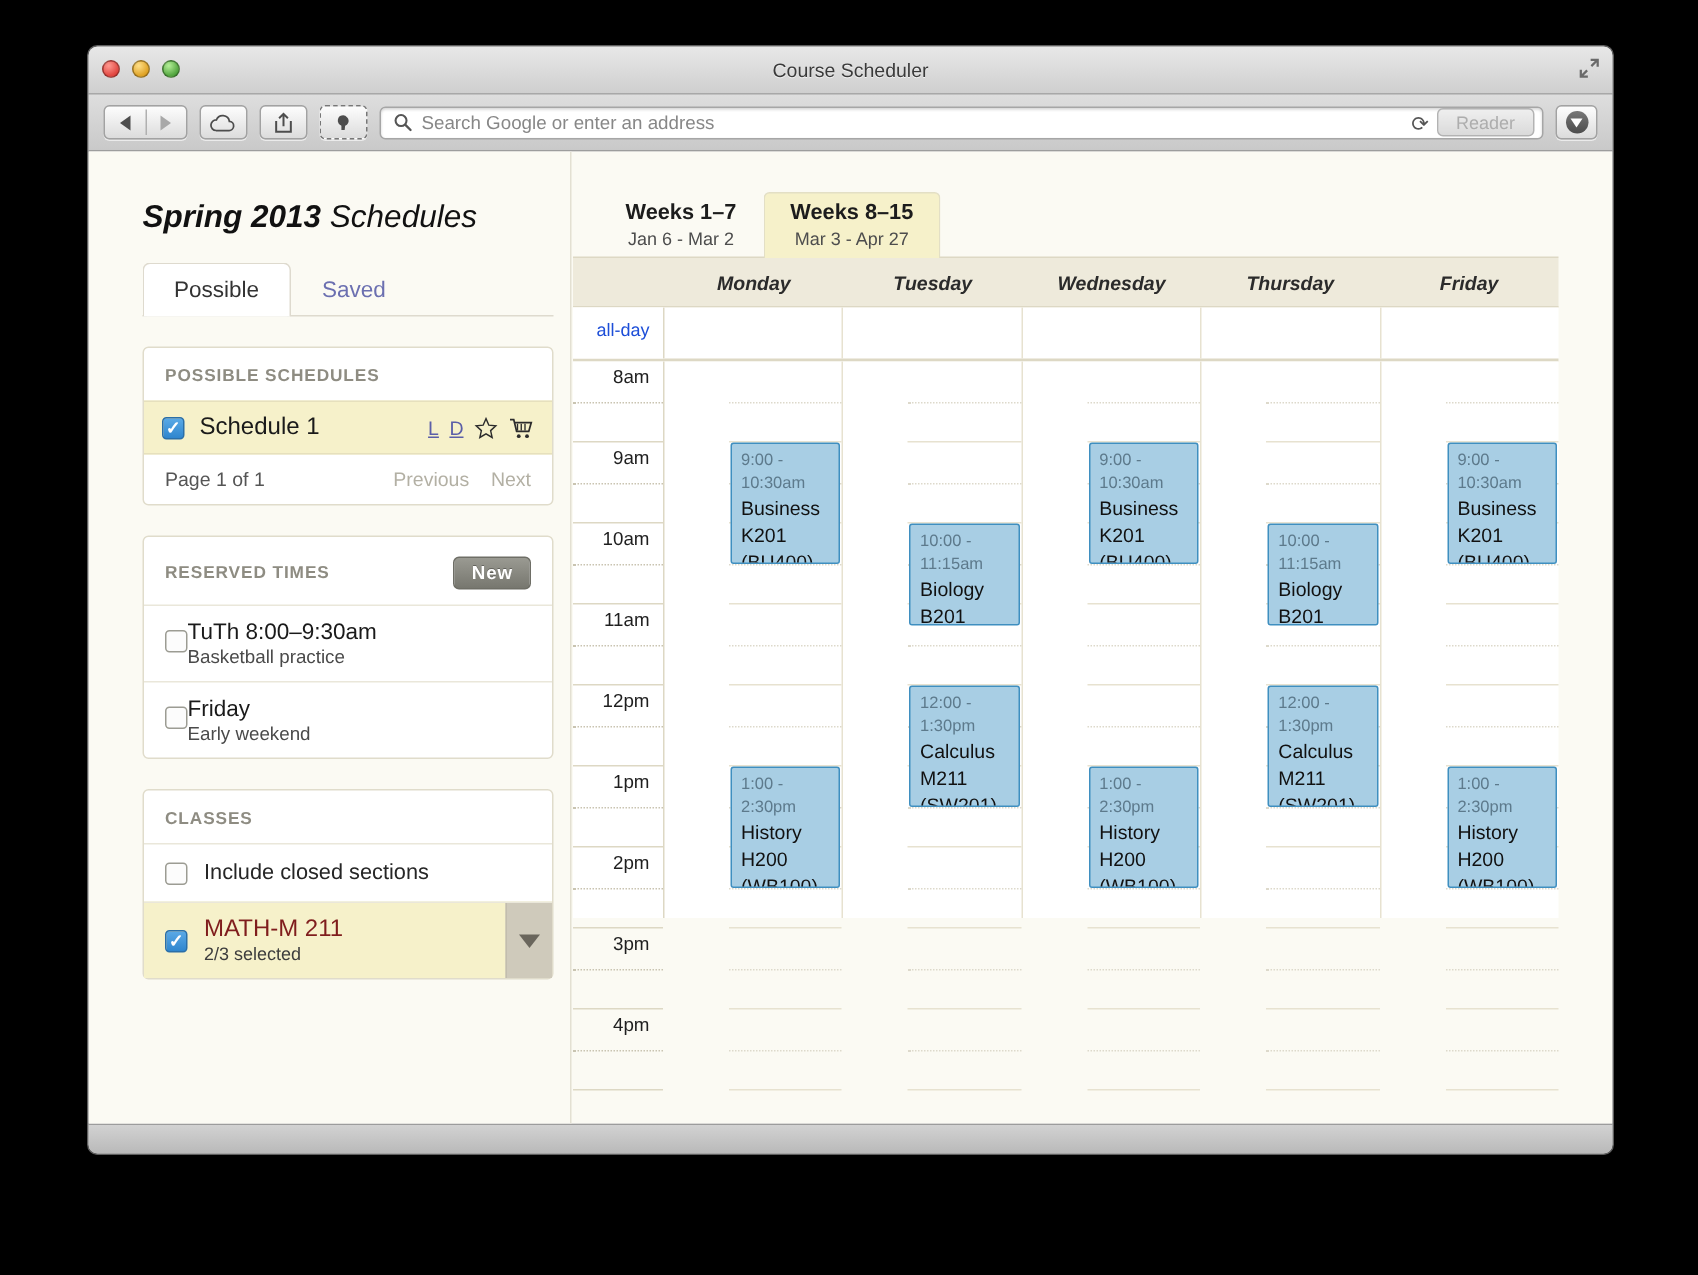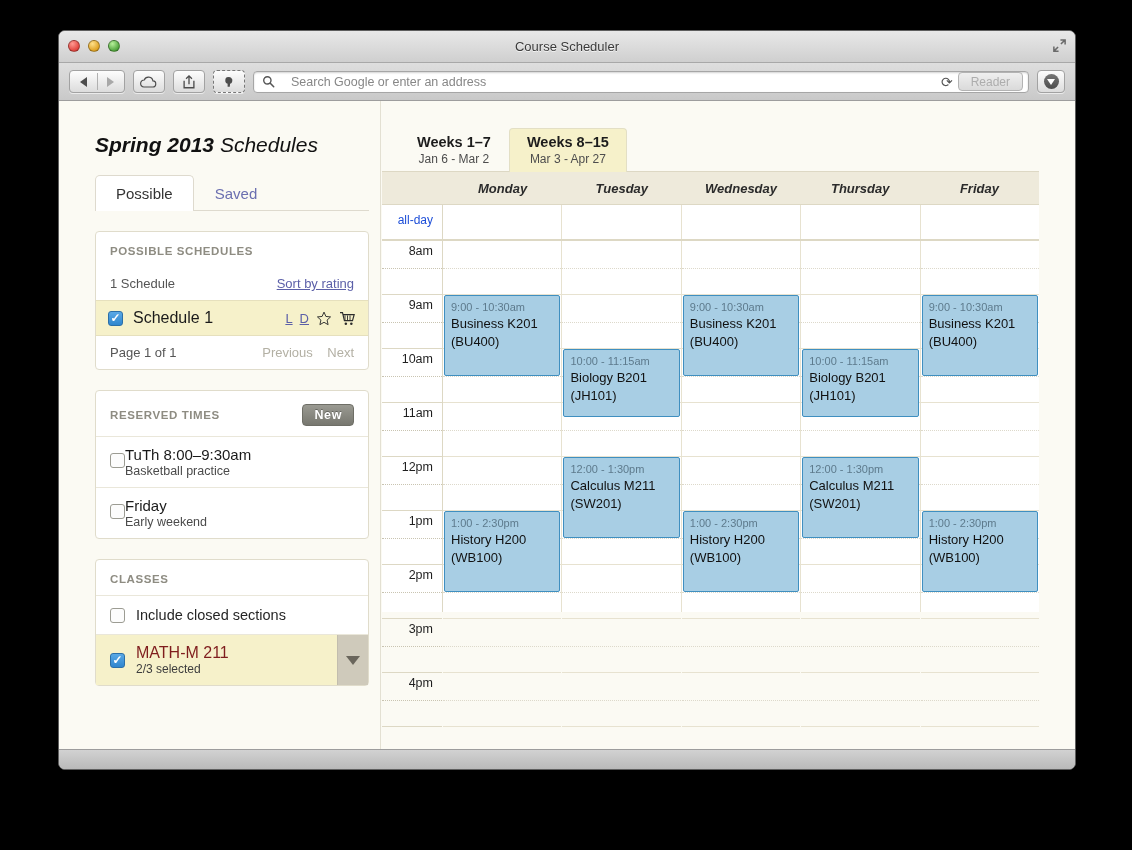--- a/index.html
+++ b/index.html
@@ -77,21 +77,21 @@
   #urlbar {
     flex: 1; height: 22px;
     background: #fff;
     border: 1px solid #a6a6a6;
     border-radius: 4px;
     display: flex; align-items: center;
     padding: 0 4px 0 8px;
     box-shadow: inset 0 1px 2px rgba(0,0,0,0.18);
   }
   #url-text {
-    flex: 1; font-size: 12.5px; color: #878787; margin-left: 16px;
+    flex: 1; font-size: 12.5px; color: #878787; margin-left: 6px;
   }
   #reload-btn { color:#555; font-size: 14px; padding: 0 5px; cursor: default; }
   #reader-btn {
     height: 19px; padding: 0 12px; margin-right: 1px;
     background: linear-gradient(to bottom, #efefef, #dadada);
     border: 1px solid #b3b3b3; border-radius: 4px;
     font-size: 12px; color: #adadad;
     display: flex; align-items: center;
   }
   #download-btn { width: 28px; }
@@ -285,20 +285,21 @@
     border-right: 1px solid #ddd8c4;
   }
   #allday .acell { flex: 1; border-right: 1px solid #e7e2d0; height: 34px; }
   #allday .acell:last-child { border-right: none; }
 
   #timegrid {
     position: relative;
     display: flex;
     background: #fff;
     height: 371px;
+    gap: 43px;
   }
   #time-gutter { width: 61px; flex: none; border-right: 1px solid #ddd8c4; position: relative; }
   .t-hour {
     height: 54px; position: relative;
     border-bottom: 1px solid #ddd8c4;
   }
   .t-hour .half {
     position: absolute; left: 0; right: 0; top: 27px;
     border-top: 1px dotted #c9c4b1;
   }
@@ -411,24 +412,20 @@
         <b>Spring 2013</b><span> Schedules</span>
       </h1>
 
       <div id="tabs-row">
         <div class="sb-tab active">Possible</div>
         <div class="sb-tab">Saved</div>
       </div>
 
       <div class="panel">
         <div class="panel-head">POSSIBLE SCHEDULES</div>
-        <div class="panel-row">
-          <span>1 Schedule</span>
-          <span class="link">Sort by rating</span>
-        </div>
         <div id="schedule-row">
           <span class="cb checked"></span>
           <span class="sname">Schedule 1</span>
           <span class="sched-actions">
             <span class="ln">L</span>
             <span class="ln">D</span>
             <span class="ico">
               <svg viewBox="0 0 20 19" width="16" height="15">
                 <path d="M10 1.4 L12.4 6.9 L18.3 7.5 L13.9 11.5 L15.2 17.3 L10 14.3 L4.8 17.3 L6.1 11.5 L1.7 7.5 L7.6 6.9 Z" fill="none" stroke="#2c2c2c" stroke-width="1.2"></path>
               </svg>

